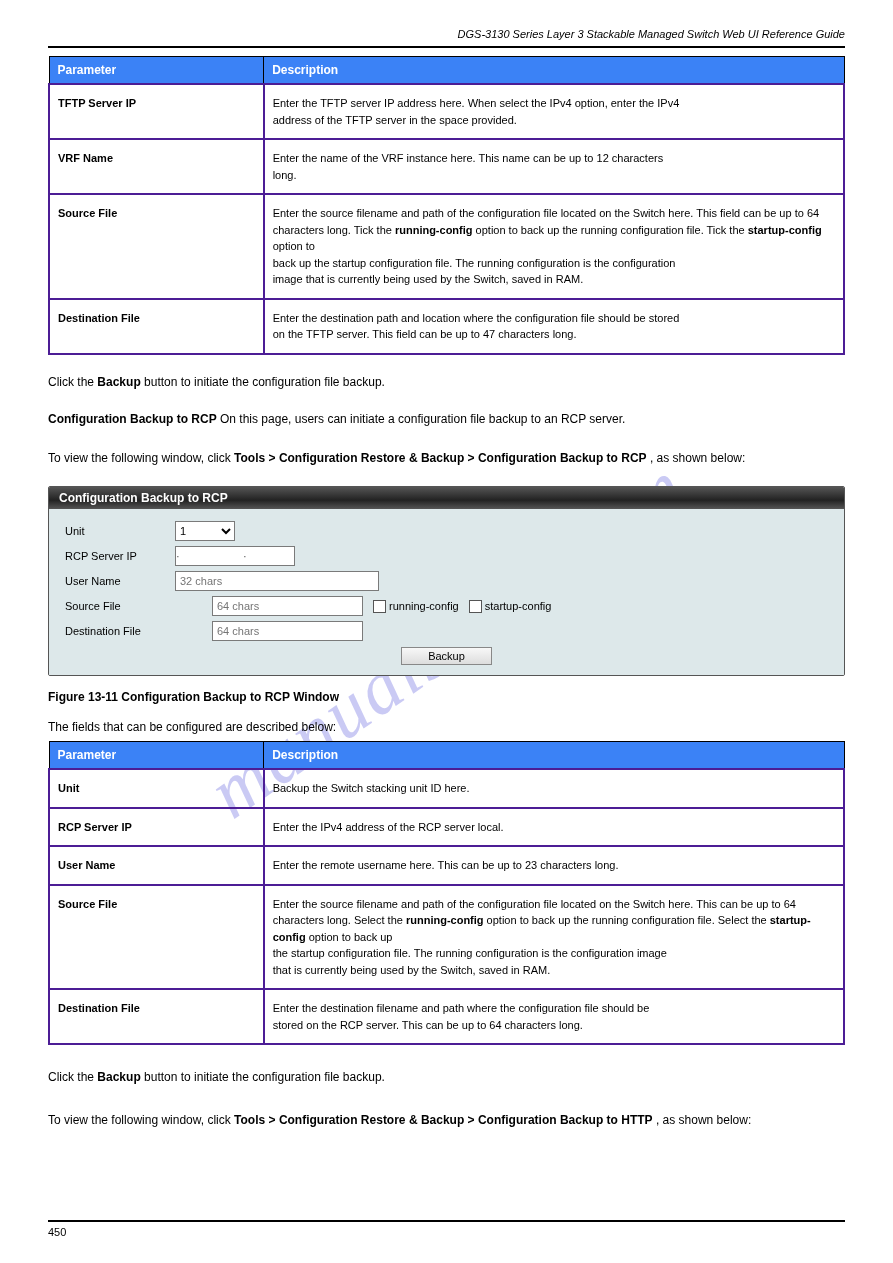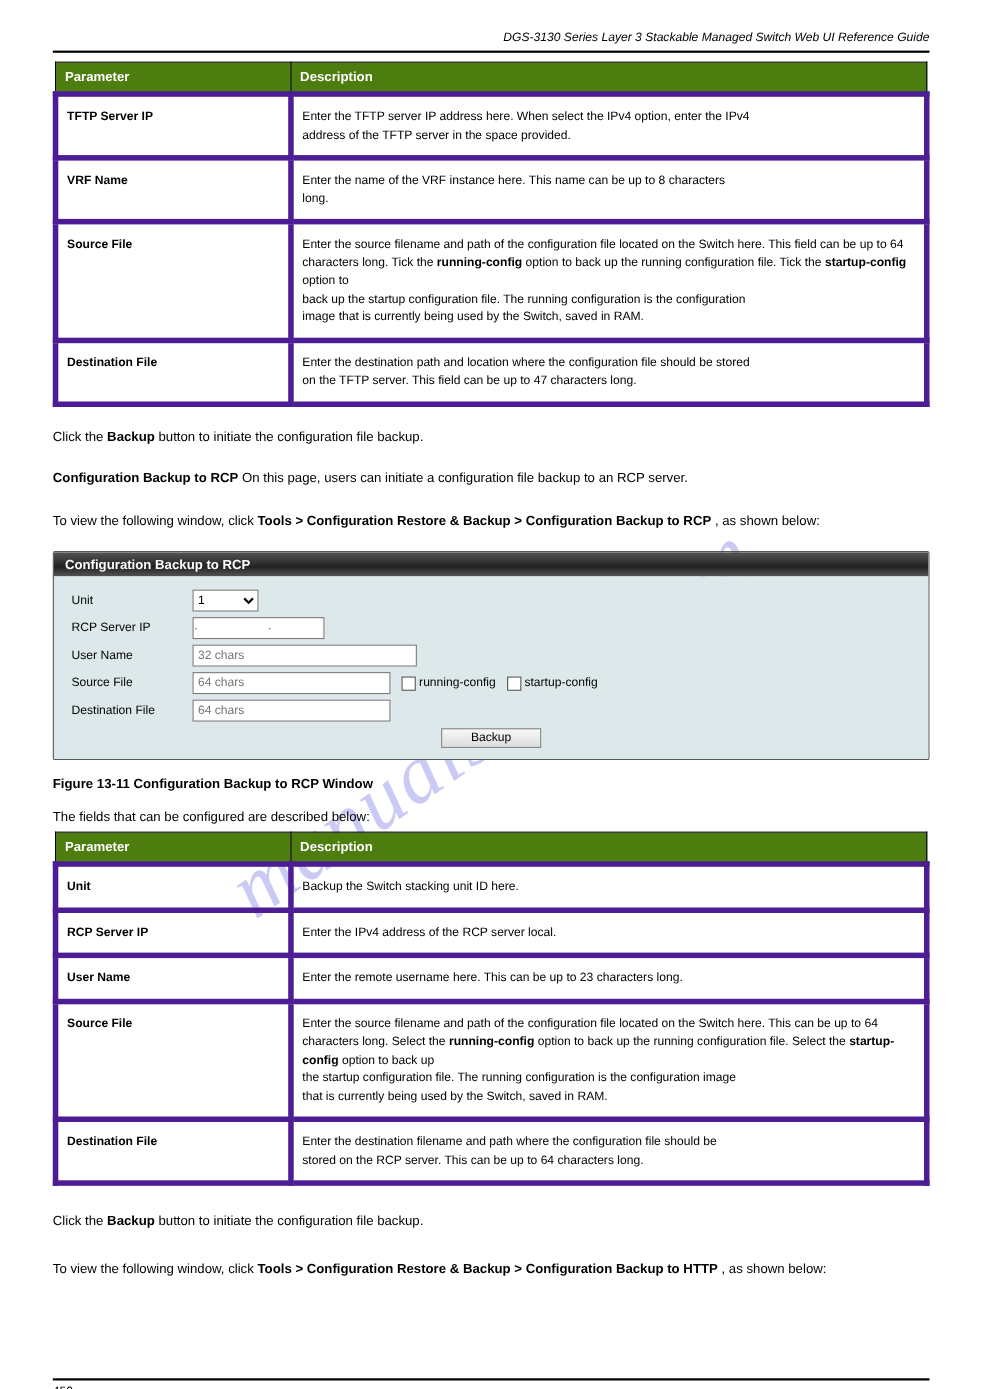--- a/index.html
+++ b/index.html
@@ -4,41 +4,41 @@
 <style>
   * { box-sizing: border-box; margin: 0; padding: 0; }
   html, body { width: 893px; font-family: Arial, sans-serif; background: #fff; }
   .page { width: 893px; padding: 28px 48px 40px 48px; position: relative; }
   .hr-top, .hr-bottom { border: none; border-top: 2px solid #000; margin: 0; }
   .header-line { margin-bottom: 8px; }
   .header-txt { font-size: 11px; font-style: italic; color: #000; float: right; margin-bottom: 6px; }
   .clear { clear: both; }
 
   .desc-table { width: 100%; border-collapse: collapse; margin-top: 4px; }
-  .desc-table th { background: #4d7c0f; color: #fff; font-weight: bold; font-size: 12px; text-align: left; padding: 6px 8px; border: 1px solid #000; }
+  .desc-table th { background: #3b82f6; color: #fff; font-weight: bold; font-size: 12px; text-align: left; padding: 6px 8px; border: 1px solid #000; }
   .desc-table th.col-param { width: 27%; }
-  .desc-table td { border: 5px solid #4c1d95; font-size: 11px; padding: 10px 8px; vertical-align: top; line-height: 1.5; }
+  .desc-table td { border: 2px solid #4c1d95; font-size: 11px; padding: 10px 8px; vertical-align: top; line-height: 1.5; }
   .desc-table td.param { font-weight: bold; }
   .b { font-weight: bold; }
 
   .body-text { font-size: 12px; line-height: 1.6; margin-top: 18px; }
   .body-text .sub { font-weight: bold; }
   .section-path { font-size: 12px; margin-top: 20px; line-height: 1.6; }
 
   
   .panel { margin-top: 18px; border: 1px solid #555; border-radius: 2px; overflow: hidden; font-size: 11px; }
   .panel-title { background: linear-gradient(#555, #222 60%, #555); color: #fff; font-weight: bold; padding: 4px 10px; font-size: 12px; }
   .panel-body { background: #dde8ea; padding: 12px 16px 10px 16px; }
   .form-row { display: flex; align-items: center; margin-bottom: 5px; }
   .form-row label { width: 110px; font-size: 11px; color: #000; }
   .select { width: 60px; height: 20px; border: 1px solid #7a7a7a; background: #fff; font-size: 11px; }
   .ip-input { width: 120px; height: 20px; border: 1px solid #7a7a7a; background: #fff; font-size: 11px; text-align: center; letter-spacing: 8px; color: #555; }
   .txt-input { height: 20px; border: 1px solid #7a7a7a; background: #fff; font-size: 11px; color: #888; padding: 0 4px; }
   .txt-32 { width: 204px; }
-  .txt-64 { width: 180px; }
+  .txt-64 { width: 151px; margin-left: 37px; }
   .chk-wrap { display: inline-flex; align-items: center; margin-left: 10px; font-size: 11px; }
   .chk { width: 13px; height: 13px; border: 1px solid #555; background: #fff; margin-right: 3px; display: inline-block; }
   .btn-row { text-align: center; margin-top: 6px; }
   .btn-backup { display: inline-block; padding: 2px 26px; font-size: 11px; border: 1px solid #888; background: linear-gradient(#f8f8f8,#ddd); }
 
   .fig-caption { font-size: 12px; font-weight: bold; margin-top: 14px; }
   .after-fig { font-size: 12px; margin-top: 14px; line-height: 1.6; }
 
   .body-text2 { font-size: 12px; margin-top: 22px; line-height: 1.7; }
 
@@ -83,21 +83,21 @@
         <tr>
           <td class="param">TFTP Server IP</td>
           <td>
             <span>Enter the TFTP server IP address here. When select the IPv4 option, enter the IPv4</span><br>
             <span>address of the TFTP server in the space provided.</span>
           </td>
         </tr>
         <tr>
           <td class="param">VRF Name</td>
           <td>
-            <span>Enter the name of the VRF instance here. This name can be up to 8 characters</span><br>
+            <span>Enter the name of the VRF instance here. This name can be up to 12 characters</span><br>
             <span>long.</span>
           </td>
         </tr>
         <tr>
           <td class="param">Source File</td>
           <td>
             <span>Enter the source filename and path of the configuration file located on the Switch here. This field can be up to 64 characters long. Tick the</span> <span class="b">running-config</span> <span>option to back up the running configuration file. Tick the</span> <span class="b">startup-config</span> <span>option to</span><br>
             <span>back up the startup configuration file. The running configuration is the configuration</span><br>
             <span>image that is currently being used by the Switch, saved in RAM.</span>
           </td>

